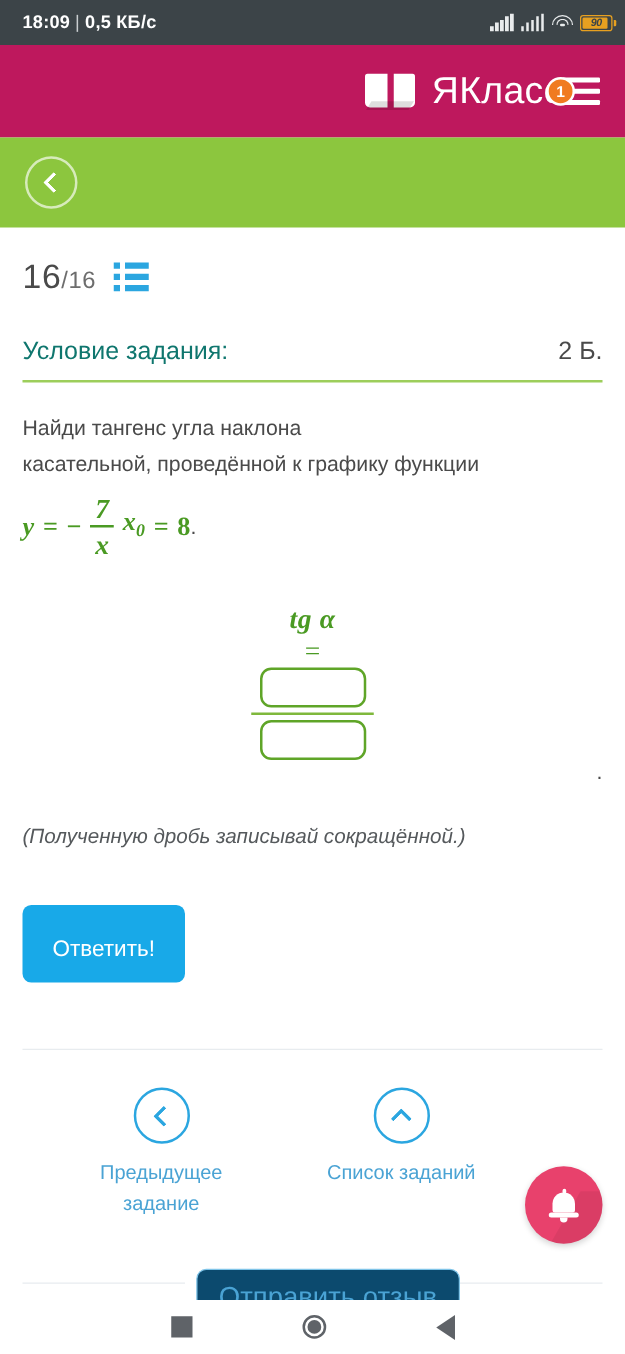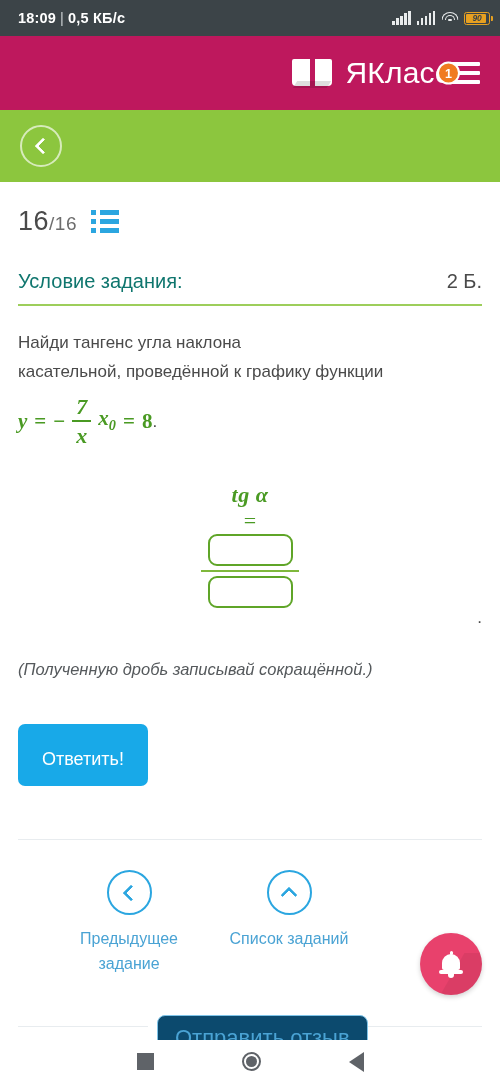--- a/index.html
+++ b/index.html
@@ -114,21 +114,21 @@
 
   .answer-btn{
     margin-top:45px; background:#18a9e8; color:#ffffff; border:none;
     border-radius:7px; font-size:18px; padding:25px 24px 16px;
     font-family:"Liberation Sans", sans-serif; display:inline-block; cursor:pointer;
   }
 
   .divider{ height:1px; background:#e8ecef; margin:53px 0 0; }
 
   
-  .navrow{ display:flex; gap:34px; padding:30px 0 0 48px; }
+  .navrow{ display:flex; gap:66px; padding:30px 0 0 48px; }
   .navitem{ display:flex; flex-direction:column; align-items:center; width:126px; }
   .ncircle{ width:45px; height:45px; border-radius:50%; border:2.6px solid #2ba6e0;
     display:flex; align-items:center; justify-content:center; }
   .chev{ width:12px; height:12px; border-left:3.6px solid #2ba6e0; border-bottom:3.6px solid #2ba6e0; border-radius:1px;}
   .chev.left{ transform:rotate(45deg); margin-left:4px; }
   .chev.up{ transform:rotate(135deg); margin-top:5px; }
   .nlabel{ margin-top:11px; color:#4aa3d4; font-size:16px; text-align:center; line-height:25px; }
 
   
   .feedback{

